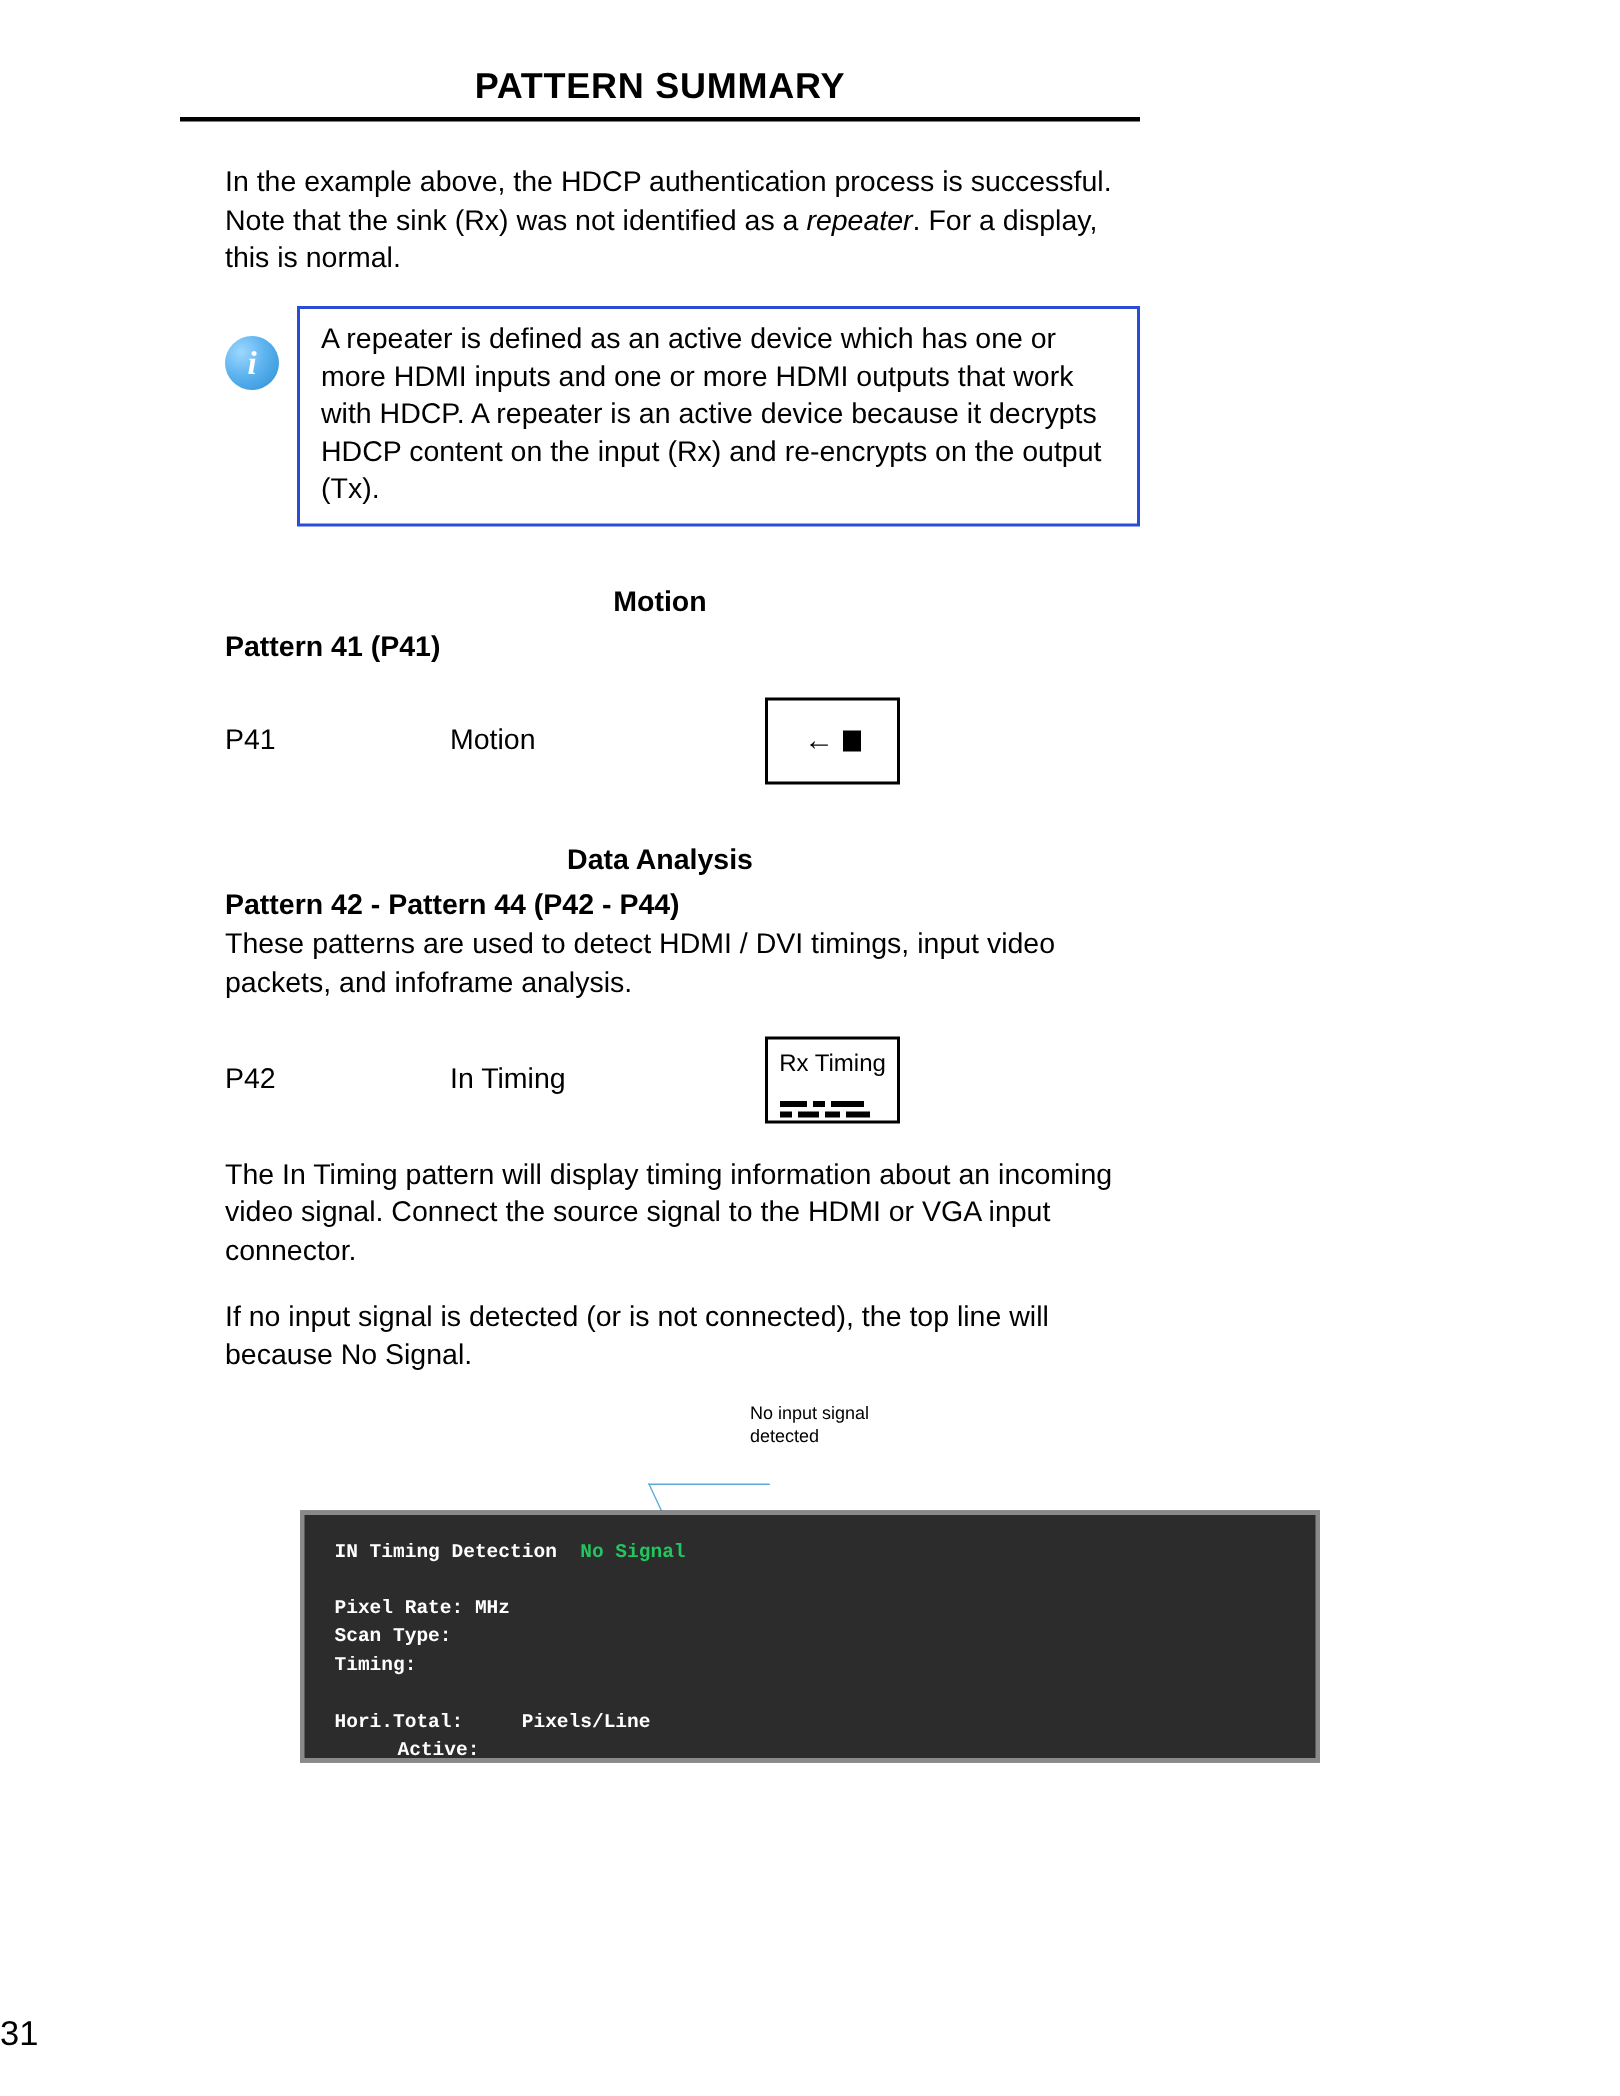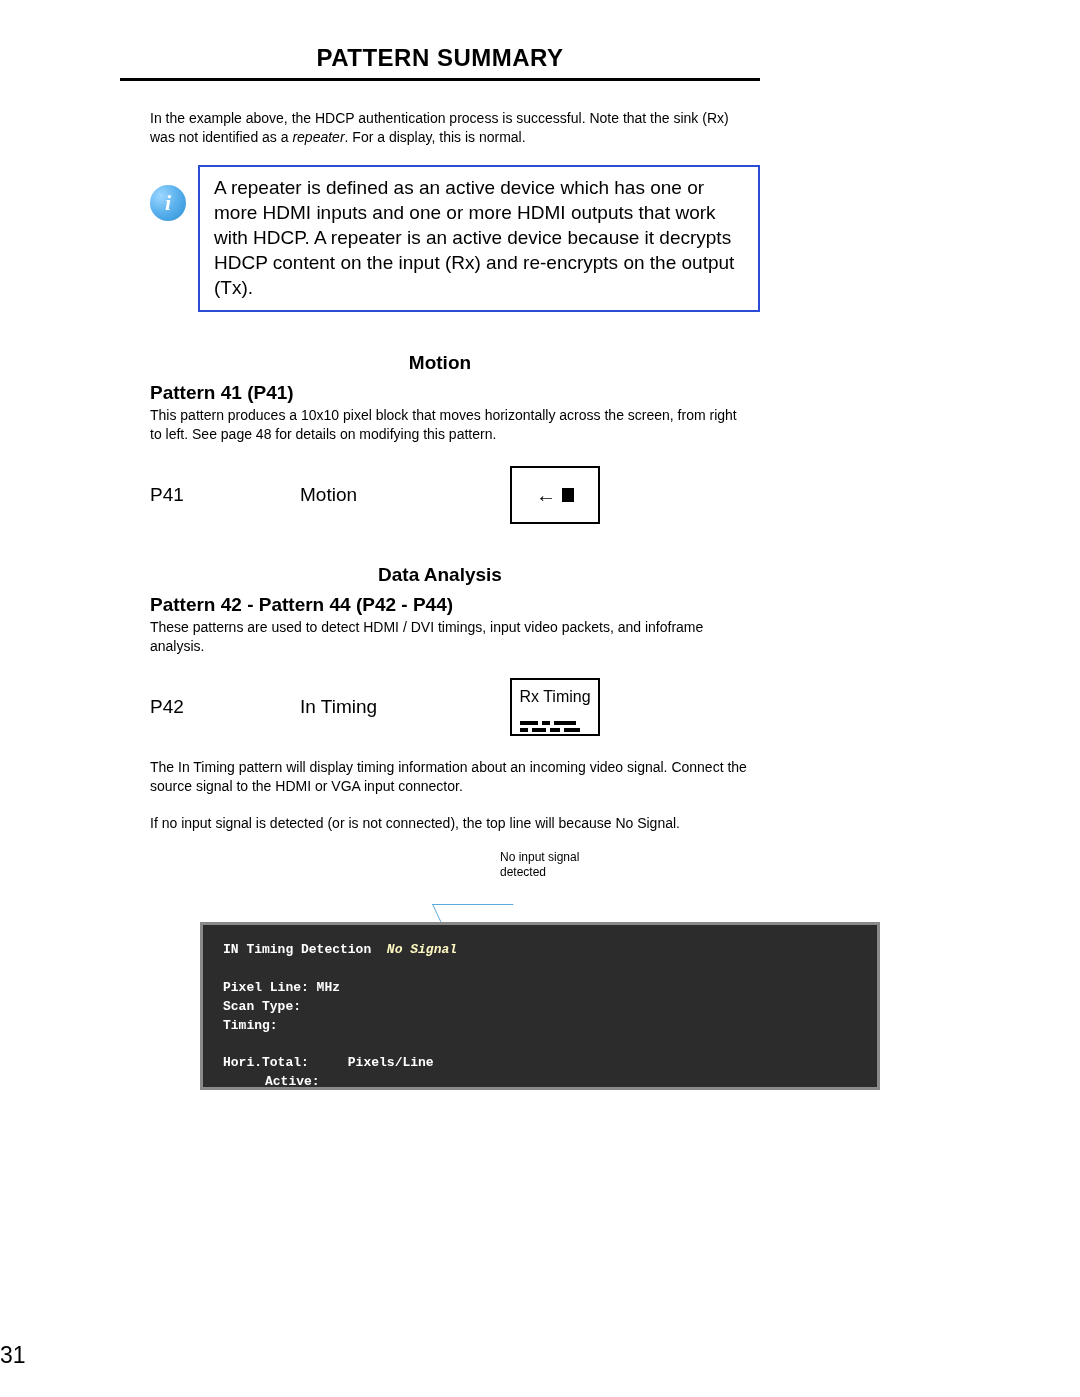--- a/index.html
+++ b/index.html
@@ -22,21 +22,21 @@
     font-size: 24px;
     letter-spacing: 0.5px;
     margin-bottom: 6px;
   }
   .title-rule {
     border: none;
     border-top: 3px solid #000;
     margin: 0 0 28px 0;
   }
   .body-text {
-    font-size: 14px;
+    font-size: 19px;
     line-height: 1.35;
     margin: 10px 12px 18px 30px;
     max-width: 800px;
   }
   .ital { font-style: italic; }
 
   
   .callout-wrap {
     display: flex;
     align-items: flex-start;
@@ -187,21 +187,21 @@
     box-sizing: border-box;
     padding: 16px 20px;
     font-family: "Courier New", monospace;
     font-size: 13px;
     font-weight: bold;
     color: #fff;
     line-height: 1.45;
     overflow: hidden;
     white-space: pre;
   }
-  .term-red { color: #fef9c3; font-style: italic; }
+  .term-red { color: #22c55e; }
   .term-indent { padding-left: 42px; display: inline-block; }
 
   .page-number {
     position: absolute;
     bottom: 28px;
     left: 0;
     right: 0;
     text-align: left;
     font-size: 23px;
   }
@@ -218,21 +218,20 @@
     <span>In the example above, the HDCP authentication process is successful.  Note that the sink (Rx) was not identified as a </span><span class="ital">repeater</span><span>.  For a display, this is normal.</span>
   </div>
 
   <div class="callout-wrap">
     <div class="info-icon">i</div>
     <div class="callout-box">A repeater is defined as an active device which has one or more HDMI inputs and one or more HDMI outputs that work with HDCP.   A repeater is an active device because it decrypts HDCP content on the input (Rx) and re-encrypts on the output (Tx).</div>
   </div>
 
   <div class="section-center">Motion</div>
   <div class="pattern-head">Pattern 41 (P41)</div>
-  <div class="body-text" style="margin-top:2px;">This pattern produces a 10x10 pixel block that moves horizontally across the screen, from right to left.  See page 48 for details on modifying this pattern.</div>
 
   <div class="row">
     <div class="code">P41</div>
     <div class="label">Motion</div>
     <div class="thumb thumb-motion">
       <span class="arrow-left">←</span>
       <span class="black-square"></span>
     </div>
   </div>
 
@@ -267,21 +266,21 @@
   <div class="annot-area">
     <div class="annot-text">
       <span>No input signal</span><br>
       <span>detected</span>
     </div>
     <div class="annot-line"></div>
     <div class="annot-dot"></div>
 
     <div class="terminal"><span>IN Timing Detection  </span><span class="term-red">No Signal</span>
 
-<span>Pixel Line: MHz</span>
+<span>Pixel Rate: MHz</span>
 <span>Scan Type:</span>
 <span>Timing:</span>
 
 <span>Hori.Total:     Pixels/Line</span>
 <span class="term-indent">Active:</span>
 
 </div>
   </div>
 
   <div class="page-number">31</div>

